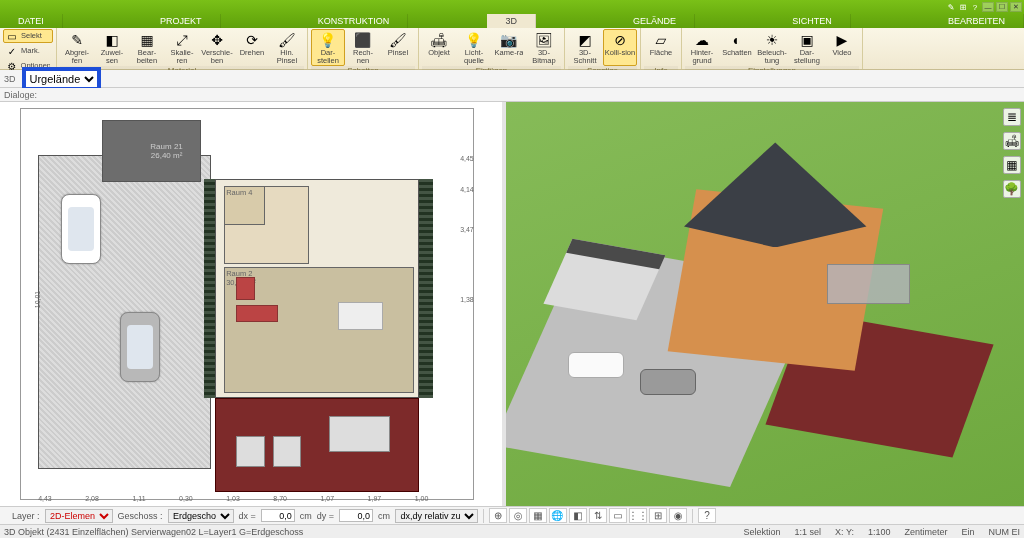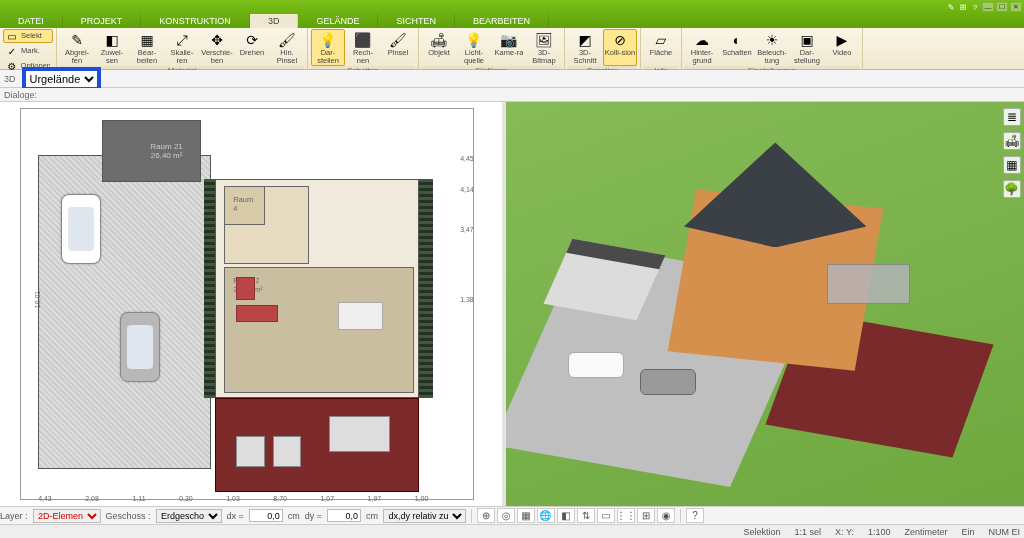--- a/index.html
+++ b/index.html
@@ -4,21 +4,21 @@
 <style>
 * { margin: 0; padding: 0; box-sizing: border-box; font-family: "Segoe UI", Tahoma, sans-serif; }
 body { width: 1024px; height: 538px; overflow: hidden; background: #fff; display: flex; flex-direction: column; font-size: 9px; }
 
 
 .titlebar { height: 14px; background: linear-gradient(#7ac018,#6cb010); display: flex; align-items: center; justify-content: flex-end; padding: 0 2px; gap: 2px; }
 .titlebar .wbtn { width: 12px; height: 10px; background: rgba(255,255,255,.3); border: 1px solid rgba(0,0,0,.15); font-size: 7px; display:flex; align-items:center; justify-content:center; color:#333; }
 .titlebar .tool { width:10px; height:10px; font-size:8px; color:#fff; display:flex; align-items:center; justify-content:center;}
 
 
-.menutabs { height: 14px; background: linear-gradient(#6cb010,#5fa00c); display: flex; align-items: stretch; }
+.menutabs { height: 14px; background: linear-gradient(#6cb010,#5fa00c); display: flex; align-items: stretch; justify-content: space-between; }
 .menutabs .tab { padding: 0 18px; border-right: 1px solid rgba(0,0,0,.1); color: #fff; font-size: 9px; display:flex; align-items:center; }
 .menutabs .tab.active { background: #f0e8d0; color: #444; }
 
 
 .ribbon { height: 42px; background: linear-gradient(#faf6e6,#f0e8d0); border-bottom: 1px solid #c8bd92; display: flex; }
 .rgroup { border-right: 1px solid #d6cc9e; padding: 1px 3px 0; display:flex; flex-direction:column; }
 .rgroup .items { flex:1; display:flex; align-items:flex-start; gap:1px; }
 .rgroup .label { height: 10px; font-size:8px; color:#7a6f3c; text-align:center; background:rgba(0,0,0,.03); }
 .rbtn { width: 34px; display:flex; flex-direction:column; align-items:center; padding-top:1px; cursor:pointer; border:1px solid transparent; border-radius:2px; }
 .rbtn.active { background:#ffe890; border-color:#d0a020; }
@@ -40,21 +40,21 @@
 .splitter { width:4px; background:#e4e4e4; cursor:col-resize; }
 .pane.right { flex:1; background:linear-gradient(#8bc060,#7ab048); }
 
 
 .fp { position:absolute; inset:6px 28px 6px 20px; background:#fff; }
 .fp .sheet { position:absolute; inset:0; border:1px solid #999; }
 .blk { position:absolute; border:1px solid #555;}
 .drive { left:4%; top:12%; width:38%; height:80%; background:repeating-linear-gradient(45deg,#ddd 0,#ddd 2px,#ccc 2px,#ccc 4px); }
 .garage { left:18%; top:3%; width:22%; height:16%; background:#6d6d6d; color:#ccc; font-size:8px; display:flex; flex-direction:column; align-items:center; justify-content:center;padding-left:30px;}
 .house { left:43%; top:18%; width:45%; height:56%; background:#efeadb; }
-.room { position:absolute; border:1px solid #666; font-size:7.5px; color:#666; padding:8px;}
+.room { position:absolute; border:1px solid #666; font-size:7.5px; color:#666; padding:1px;}
 .r1 { left:4%; top:3%; width:42%; height:36%; background:#e6dac0;}
 .r4 { left:4%; top:3%; width:20%; height:18%; background:#d8cbaa;}
 .r3 { left:48%; top:3%; width:50%; height:40%; background:repeating-conic-gradient(#eee 0 25%,#ccc 0 50%) 0 0/14px 14px;}
 .r2 { left:4%; top:40%; width:94%; height:58%; background:#c9bfa0;}
 .terr { left:43%; top:74%; width:45%; height:24%; background:#7d2a2a; border:1px solid #400;}
 .hedge { position:absolute; top:18%; width:3%; height:56%; background:repeating-linear-gradient(0deg,#454 0,#454 3px,#232 3px,#232 6px);}
 .hedgeL{ left:40.5%;} .hedgeR{ left:88%;}
 .car { position:absolute; width:40px; height:70px; border-radius:8px; background:#fff; border:1px solid #888; box-shadow:0 0 2px rgba(0,0,0,.3);}
 .car::before{content:"";position:absolute;left:6px;right:6px;top:12px;bottom:12px;background:#dfe6ee;border-radius:4px;}
 .carsuv{ background:#b8b8b8;}
@@ -71,21 +71,21 @@
 .terr3d{position:absolute; left:54%; top:56%; width:36%; height:28%; background:#7a2a2a; transform:skew(-20deg,10deg);}
 .balcony{position:absolute; left:62%; top:40%; width:16%; height:10%; background:rgba(180,180,190,.8); border:1px solid #888;}
 .car3d{position:absolute;width:56px;height:26px;border-radius:6px;}
 .car3dw{left:12%;top:62%;background:#fafafa;border:1px solid #aaa;}
 .car3dg{left:26%;top:66%;background:#9a9a9a;border:1px solid #666;}
 
 .sidetools { position:absolute; right:3px; top:6px; display:flex; flex-direction:column; gap:6px;}
 .sidetools .st { width:18px; height:18px; background:rgba(255,255,255,.85); border:1px solid #aaa; border-radius:2px; display:flex; align-items:center; justify-content:center; font-size:12px; cursor:pointer;}
 
 
-.layerbar { height: 18px; background:#f4f4f4; border-top:1px solid #ccc; display:flex; align-items:center; gap:5px; padding:0 0; font-size:9px; color:#555;}
+.layerbar { height: 18px; background:#f4f4f4; border-top:1px solid #ccc; display:flex; align-items:center; gap:5px; padding:0 12px; font-size:9px; color:#555;}
 .layerbar input[type=text]{width:34px;height:13px;font-size:9px;border:1px solid #bbb;text-align:right;padding-right:2px;}
 .layerbar select{height:14px;font-size:9px;border:1px solid #bbb;text-align:center;}
 .layerbar .ibtn{width:18px;height:15px;border:1px solid #ccc;background:#fff;display:flex;align-items:center;justify-content:center;font-size:10px;cursor:pointer;}
 .layerbar .sep{width:1px;height:14px;background:#ccc;}
 
 
 .status { height: 14px; background:#eee; border-top:1px solid #ccc; display:flex; align-items:center; font-size:9px; color:#555; padding:0 4px; gap:14px;}
 .status .grow{flex:1;}
 </style>
 </head>
@@ -346,20 +346,21 @@
       <div class="ibtn">▭</div>
       <div class="ibtn">⋮⋮</div>
       <div class="ibtn">⊞</div>
       <div class="ibtn">◉</div>
     </span>
   <span class="sep"></span>
   <span class="ibtn">?</span>
 </div>
 
 <div class="status">
+  <span>3D Objekt (2431 Einzelflächen) Servierwagen02 L=Layer1 G=Erdgeschoss</span>
   <span class="grow"></span>
   <span>Selektion</span>
   <span>1:1 sel</span>
   <span>X:     Y:</span>
   <span>1:100</span>
   <span>Zentimeter</span>
   <span>Ein</span>
   <span>NUM EI</span>
 </div>
 

